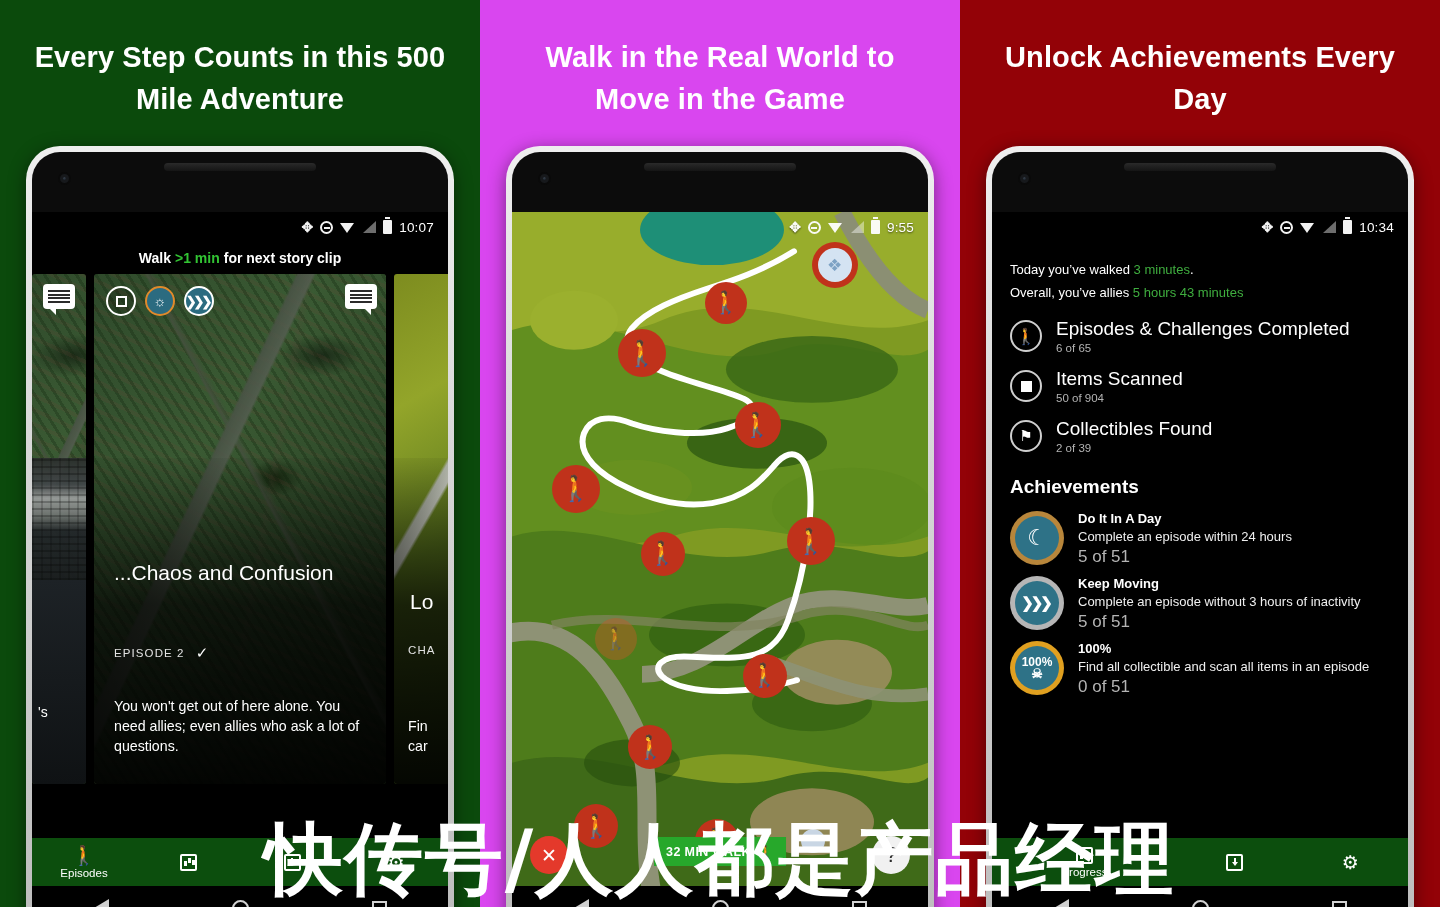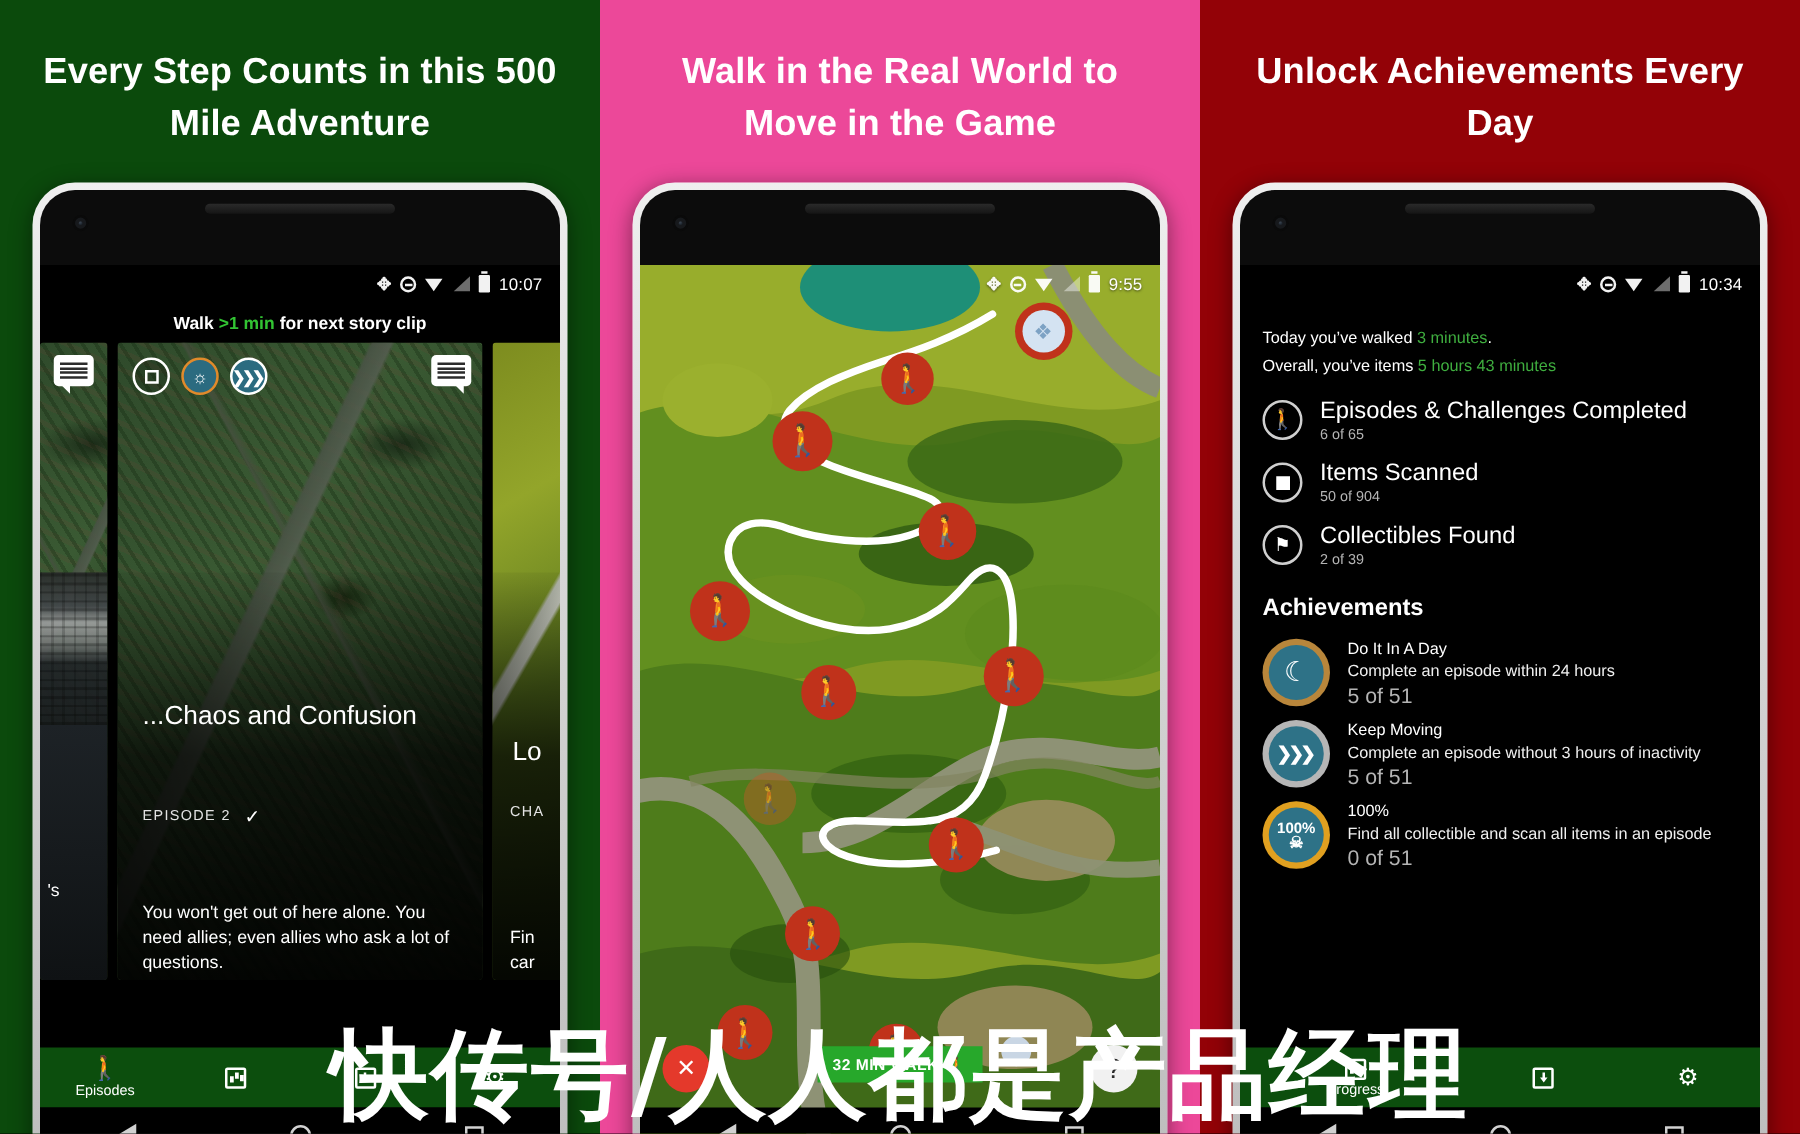--- a/index.html
+++ b/index.html
@@ -2,21 +2,21 @@
 <html><head>
 <meta charset="utf-8">
 <style>
   * { margin:0; padding:0; box-sizing:border-box; }
   html,body { width:1440px; height:907px; overflow:hidden; background:#000;
               font-family:"Liberation Sans", sans-serif; }
   .stage { position:relative; width:1440px; height:907px; display:flex; }
 
   .panel { position:relative; width:480px; height:907px; overflow:hidden; }
   .panel.p1 { background:#0b4a0c; }
-  .panel.p2 { background:#ec4899; }
+  .panel.p2 { background:#d946ef; }
   .panel.p3 { background:#930207; }
 
   .headline { position:absolute; left:0; right:0; top:36px; text-align:center;
               color:#fff; font-size:29px; font-weight:bold; line-height:42px;
               letter-spacing:.1px; padding:0 26px; }
 
   
   .phone { position:absolute; left:50%; transform:translateX(-50%);
            top:146px; width:428px; height:790px;
            border-radius:34px 34px 22px 22px;
@@ -121,21 +121,21 @@
   .pill.chev{ background:#2b6b80; border:2.4px solid #fff; color:#fff; font-size:13px;
               font-weight:bold; letter-spacing:-3px; padding-right:3px;}
 
   .card-body{position:absolute;left:0;right:0;bottom:0;top:36%;
              background:linear-gradient(180deg,rgba(0,0,0,.05),rgba(0,0,0,.72) 45%,rgba(0,0,0,.93));}
   .ep-title{position:absolute;left:20px;right:14px;top:56%;color:#fff;font-size:21px;
             font-weight:normal;line-height:26px;}
   .ep-meta{position:absolute;left:20px;top:72.5%;color:#e3e3e3;font-size:11.5px;
            letter-spacing:1.1px;display:flex;align-items:center;gap:11px;}
   .chk{font-size:15px;color:#fff;}
-  .ep-desc{position:absolute;left:20px;right:16px;bottom:4px;color:#fff;font-size:14.2px;
+  .ep-desc{position:absolute;left:20px;right:16px;bottom:28px;color:#fff;font-size:14.2px;
            line-height:20px;}
   .ep-title.right{left:16px;font-size:21px;top:56%;margin-top:29px;}
   .ep-meta.right{left:14px;}
   .ep-desc.right{left:14px;}
 
   .leftfrag{position:absolute;left:6px;bottom:64px;color:#fff;font-size:14px;z-index:5;}
 
   .tabbar { position:absolute; left:0; right:0; bottom:44px; height:48px; background:#0c4e0d;
             display:flex; align-items:center; }
   .tab { flex:1; display:flex; flex-direction:column; align-items:center; justify-content:center;
@@ -174,21 +174,21 @@
   .badge-ring{width:32px;height:32px;border-radius:50%;border:2px solid #cfcfcf;flex:0 0 32px;
               display:flex;align-items:center;justify-content:center;color:#fff;}
   .st-name{font-size:19px;color:#fff;}
   .st-sub{font-size:11.5px;color:#b4b4b4;margin-top:2px;}
   .ach-h{font-size:19px;font-weight:bold;color:#fff;margin:22px 0 4px 18px;}
   .achrow{display:flex;gap:14px;padding:9px 18px 0 18px;}
   .medal{width:54px;height:54px;border-radius:50%;flex:0 0 54px;display:flex;
          align-items:center;justify-content:center;position:relative;}
   .medal .inner{position:absolute;inset:5px;border-radius:50%;background:#2e7287;
                 display:flex;align-items:center;justify-content:center;color:#fff;}
-  .ach-t{font-size:13px;font-weight:normal;color:#fff;}
+  .ach-t{font-size:13px;font-weight:bold;color:#fff;}
   .ach-d{font-size:13px;color:#efefef;line-height:17px;margin-top:2px;}
   .ach-c{font-size:17px;color:#b4b4b4;margin-top:2px;}
 
   .tabbar3{position:absolute;left:0;right:0;bottom:44px;height:48px;background:#0c4e0d;display:flex;}
 
   
   .wm{position:absolute;left:0;right:0;bottom:-6px;text-align:center;color:#fff;
       font-size:78px;font-weight:bold;letter-spacing:2px;white-space:nowrap;
       font-family:"DejaVu Sans", sans-serif; pointer-events:none; z-index:60;}
 </style>
@@ -408,21 +408,21 @@
             <span class="sb-ic sb-sig"></span>
             <span class="sb-ic sb-batt"></span>
             <span class="sb-time">10:34</span>
           </div>
 
           <div class="stats">
             <div class="sumline">
               <span>Today you’ve walked </span><span class="g">3 minutes</span><span>.</span>
             </div>
             <div class="sumline">
-              <span>Overall, you’ve items </span><span class="g">5 hours 43 minutes</span>
+              <span>Overall, you’ve allies </span><span class="g">5 hours 43 minutes</span>
             </div>
 
             <div class="statrow">
               <span class="badge-ring" style="font-size:16px;">🚶</span>
               <span>
                 <span class="st-name">Episodes &amp; Challenges Completed</span>
                 <div class="st-sub">6 of 65</div>
               </span>
             </div>
             <div class="statrow">

